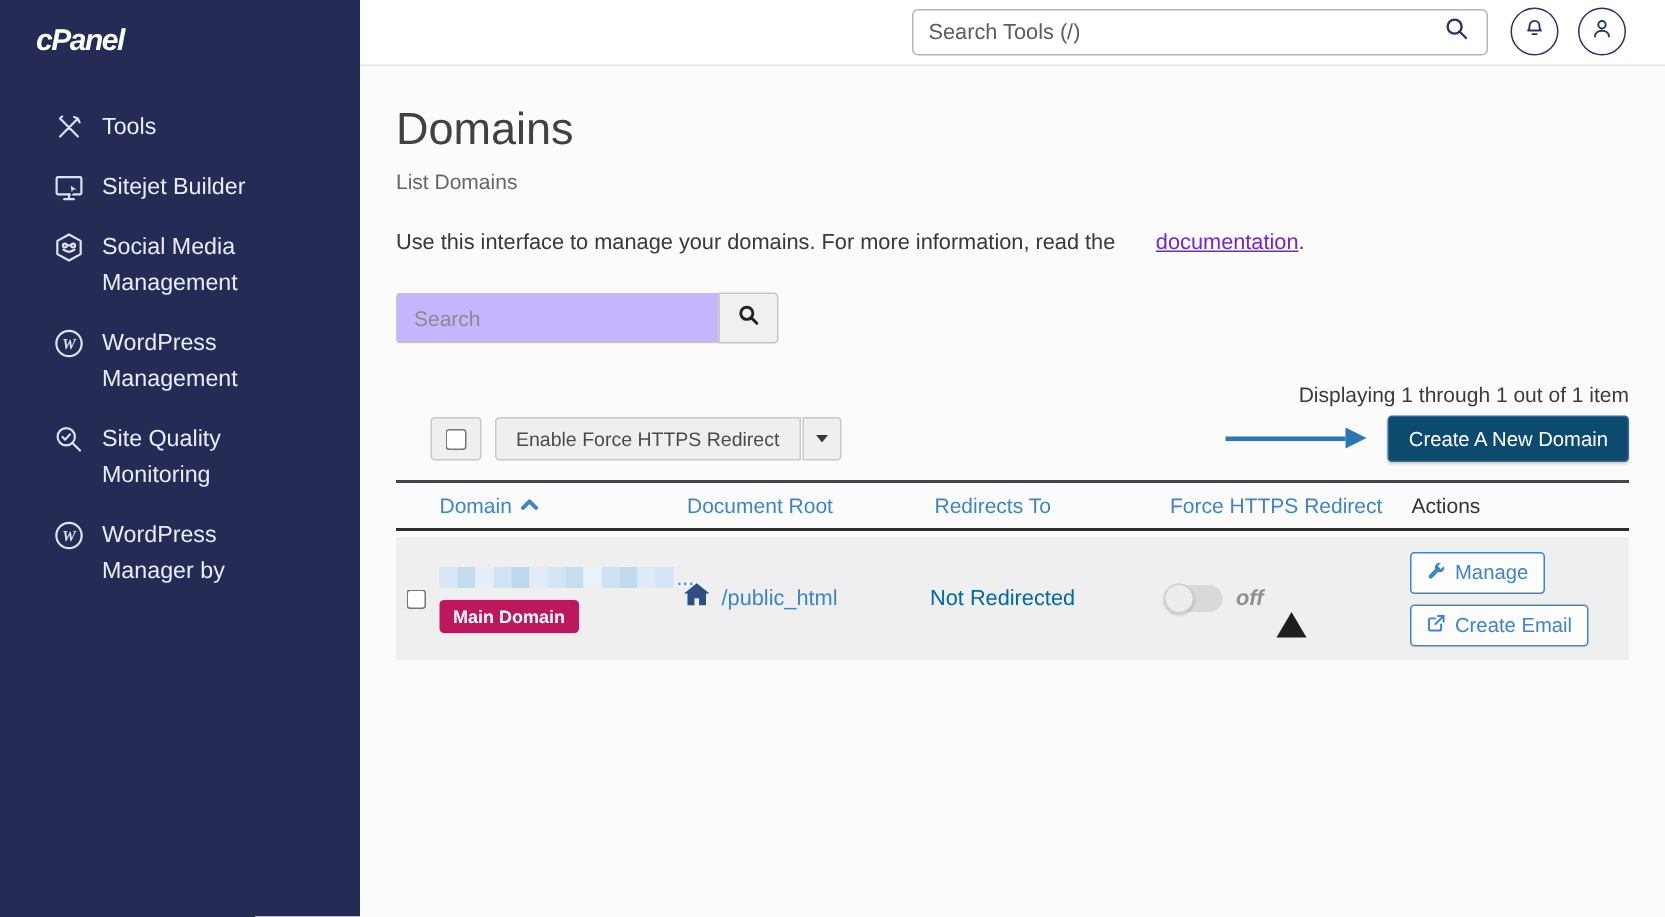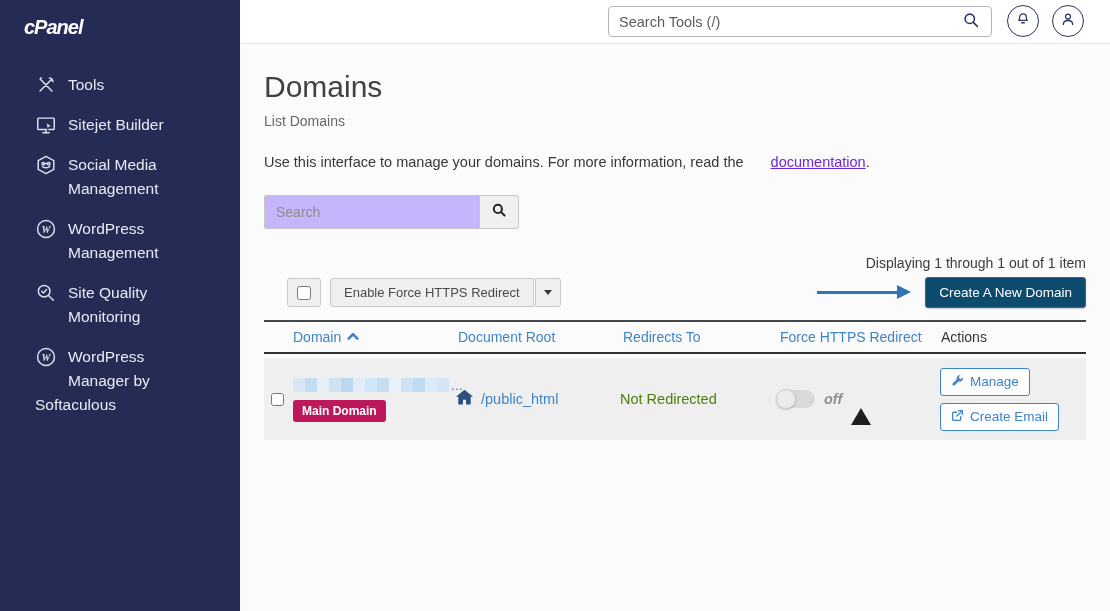--- a/index.html
+++ b/index.html
@@ -68,21 +68,21 @@
   .mosaic i:nth-child(5){background:#bdd8ee}.mosaic i:nth-child(6){background:#e1ecf8}
   .mosaic i:nth-child(7){background:#d2e5f4}.mosaic i:nth-child(8){background:#c6def1}
   .mosaic i:nth-child(9){background:#e9f1fa}.mosaic i:nth-child(10){background:#cde2f3}
   .mosaic i:nth-child(11){background:#c0daef}.mosaic i:nth-child(12){background:#dcebf7}
   .mosaic i:nth-child(13){background:#d4e6f5}
   .domain-ellipsis { color:#3e85c7; font-size:14px; margin-left:2px; }
   .badge { display:inline-block; background:#be185d; color:#fff; font-size:12px; font-weight:bold; padding:4px 9px; border-radius:3px; margin-top:7px; }
 
   .cell-docroot { display:flex; align-items:center; gap:7px; cursor:pointer; }
   .docroot-link { color:#3e85c7; font-size:14.5px; }
-  .cell-redirect { font-size:14.5px; color:#4d7c0f; }
+  .cell-redirect { font-size:14.5px; color:#0369a1; }
 
   .cell-https { display:flex; align-items:center; gap:9px; }
   .toggle { width:38px; height:18px; border-radius:9px; background:#d9d9d9; position:relative; cursor:pointer; }
   .knob { position:absolute; left:-1px; top:-1px; width:20px; height:20px; border-radius:50%; background:#ececec; border:1px solid #cfcfcf; box-shadow:0 1px 2px rgba(0,0,0,.2); }
   .off-label { font-size:14.5px; color:#8f8f8f; font-style:italic; font-weight:bold; }
   .warn { position:relative; width:20px; height:17px; }
   .warn .tri { width:0; height:0; border-left:10px solid transparent; border-right:10px solid transparent; border-bottom:17px solid #1f1f1f; }
   .warn .bang { position:absolute; left:0; top:4px; width:20px; text-align:center; color:#efefef; font-size:10px; font-weight:bold; }
 
   .cell-actions { display:flex; flex-direction:column; align-items:flex-start; gap:7px; padding-left:2px; }
@@ -149,21 +149,20 @@
     </div>
 
     <div class="nav-item">
       <span class="nav-icon">
         <svg width="22" height="22" viewBox="0 0 24 24">
             <circle cx="12" cy="12" r="9.2"></circle>
             <text x="12" y="16" text-anchor="middle" font-size="11" font-weight="bold" font-style="italic" fill="#dde1f0" stroke="none" font-family="'Liberation Serif',serif">W</text>
           </svg>
       </span>
       <span class="nav-label">WordPress Manager by</span>
-      <div class="nav-overflow">Softaculous</div>
     </div>
 
   </div>
 </div>
 
 <div class="topbar">
   <div class="search-tools">
     <input type="text" placeholder="Search Tools (/)" style="">
     <span>
       <svg width="20" height="20" viewBox="0 0 24 24" fill="none" stroke="#2b3563" stroke-width="1.9" stroke-linecap="round">

